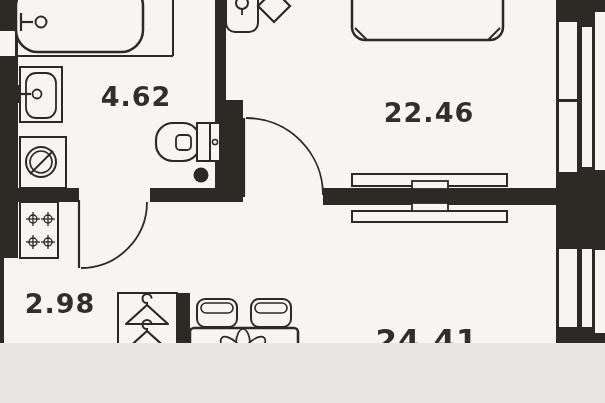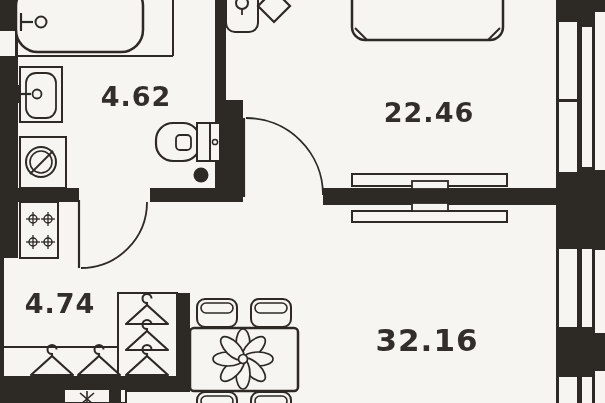--- a/index.html
+++ b/index.html
@@ -1,20 +1,20 @@
 <!DOCTYPE html>
 <html style="--bg: #f6f5f2; --wall: #2d2a26; --line: #2d2a26; --text: #312e2b;"><head>
 <meta charset="utf-8">
 <style>
   :root{
     --bg:#f6f5f2; --wall:#2d2a26; --line:#2d2a26; --text:#312e2b;
   }
   html,body{margin:0;padding:0;background:#e8e7e4;}
   #plan{
-    position:relative; width:605px; height:403px; overflow:hidden;
+    position:relative; width:605px; height:343px; overflow:hidden;
     background:var(--bg);
     font-family:"DejaVu Sans","Liberation Sans",sans-serif;
   }
   #plan svg{position:absolute;left:0;top:0;}
   .room-label{
     position:absolute; transform:translate(-50%,-50%);
     font-weight:bold; color:var(--text); letter-spacing:1px; white-space:nowrap;
   }
 </style>
 </head>
@@ -157,15 +157,15 @@
         <line x1="94" y1="393" x2="80" y2="405"></line>
         <line x1="87" y1="391" x2="87" y2="407"></line>
       </g>
       <rect x="110" y="389" width="10" height="14" fill="var(--wall)"></rect>
       <rect x="120" y="389" width="6" height="14" fill="var(--bg)" stroke="var(--line)" stroke-width="2"></rect>
     </g>
   </svg>
 
   <div class="room-label" style="left:136px; top:96px;  font-size:27px;">4.62</div>
   <div class="room-label" style="left:429px; top:112px; font-size:27px;">22.46</div>
-  <div class="room-label" style="left:60px;  top:303px; font-size:27px;">4.74</div>
-  <div class="room-label" style="left:427px; top:340px; font-size:31px;">32.16</div>
+  <div class="room-label" style="left:60px;  top:303px; font-size:27px;">2.98</div>
+  <div class="room-label" style="left:427px; top:340px; font-size:31px;">24.41</div>
 </div>
 
 </body></html>

